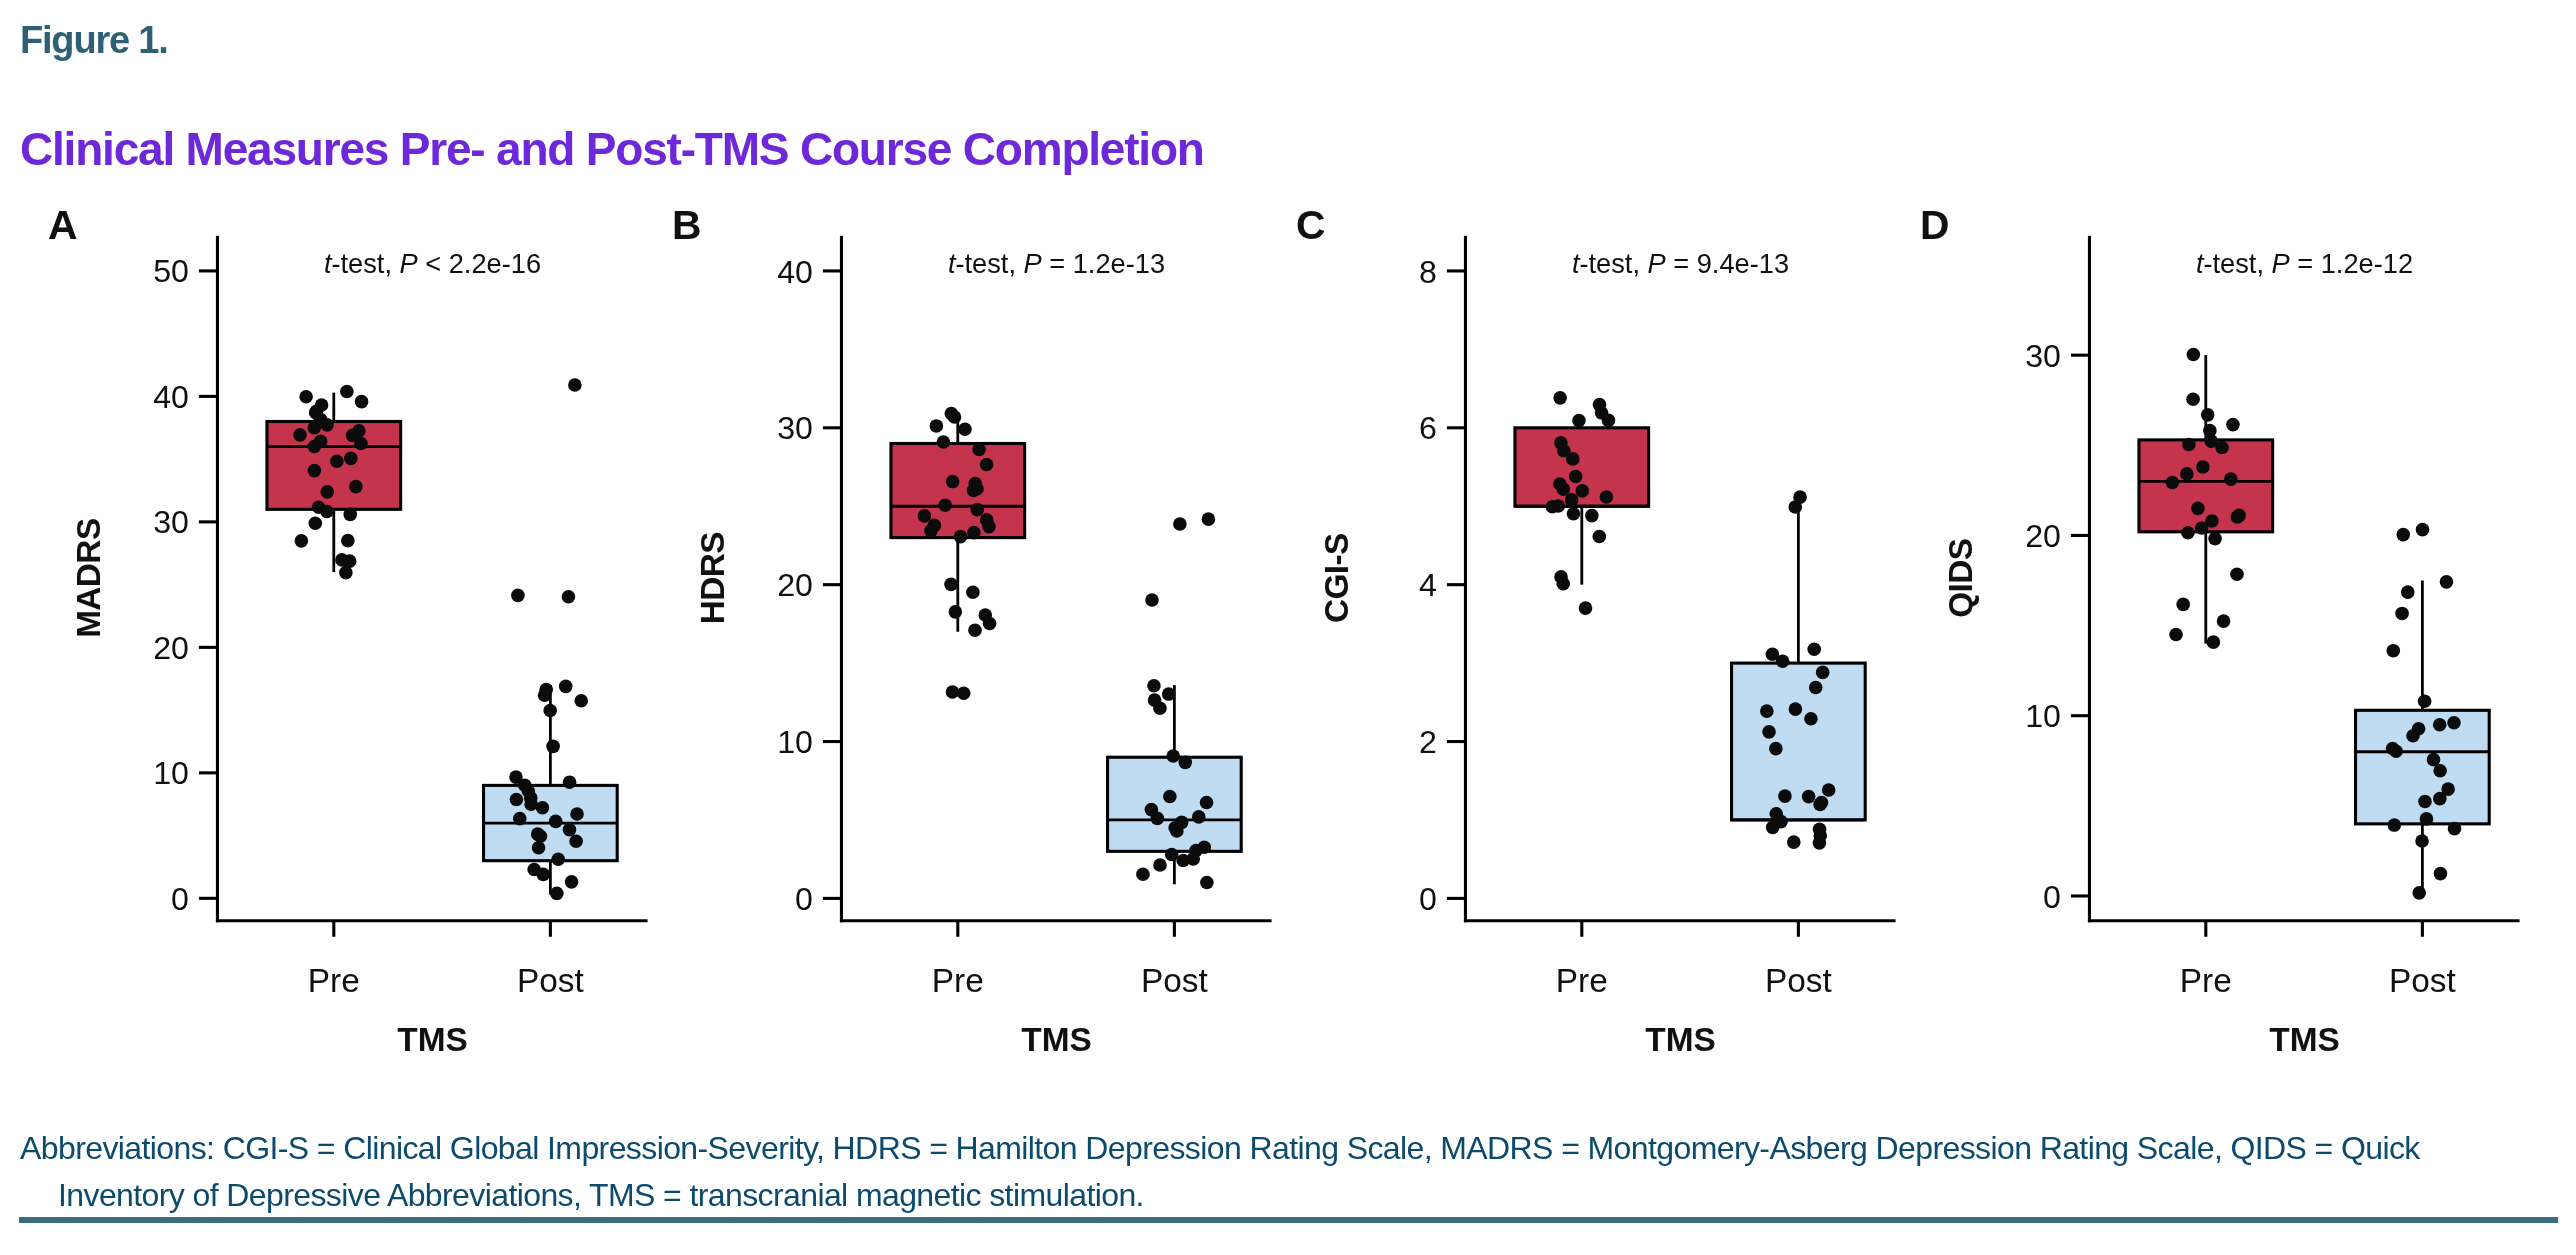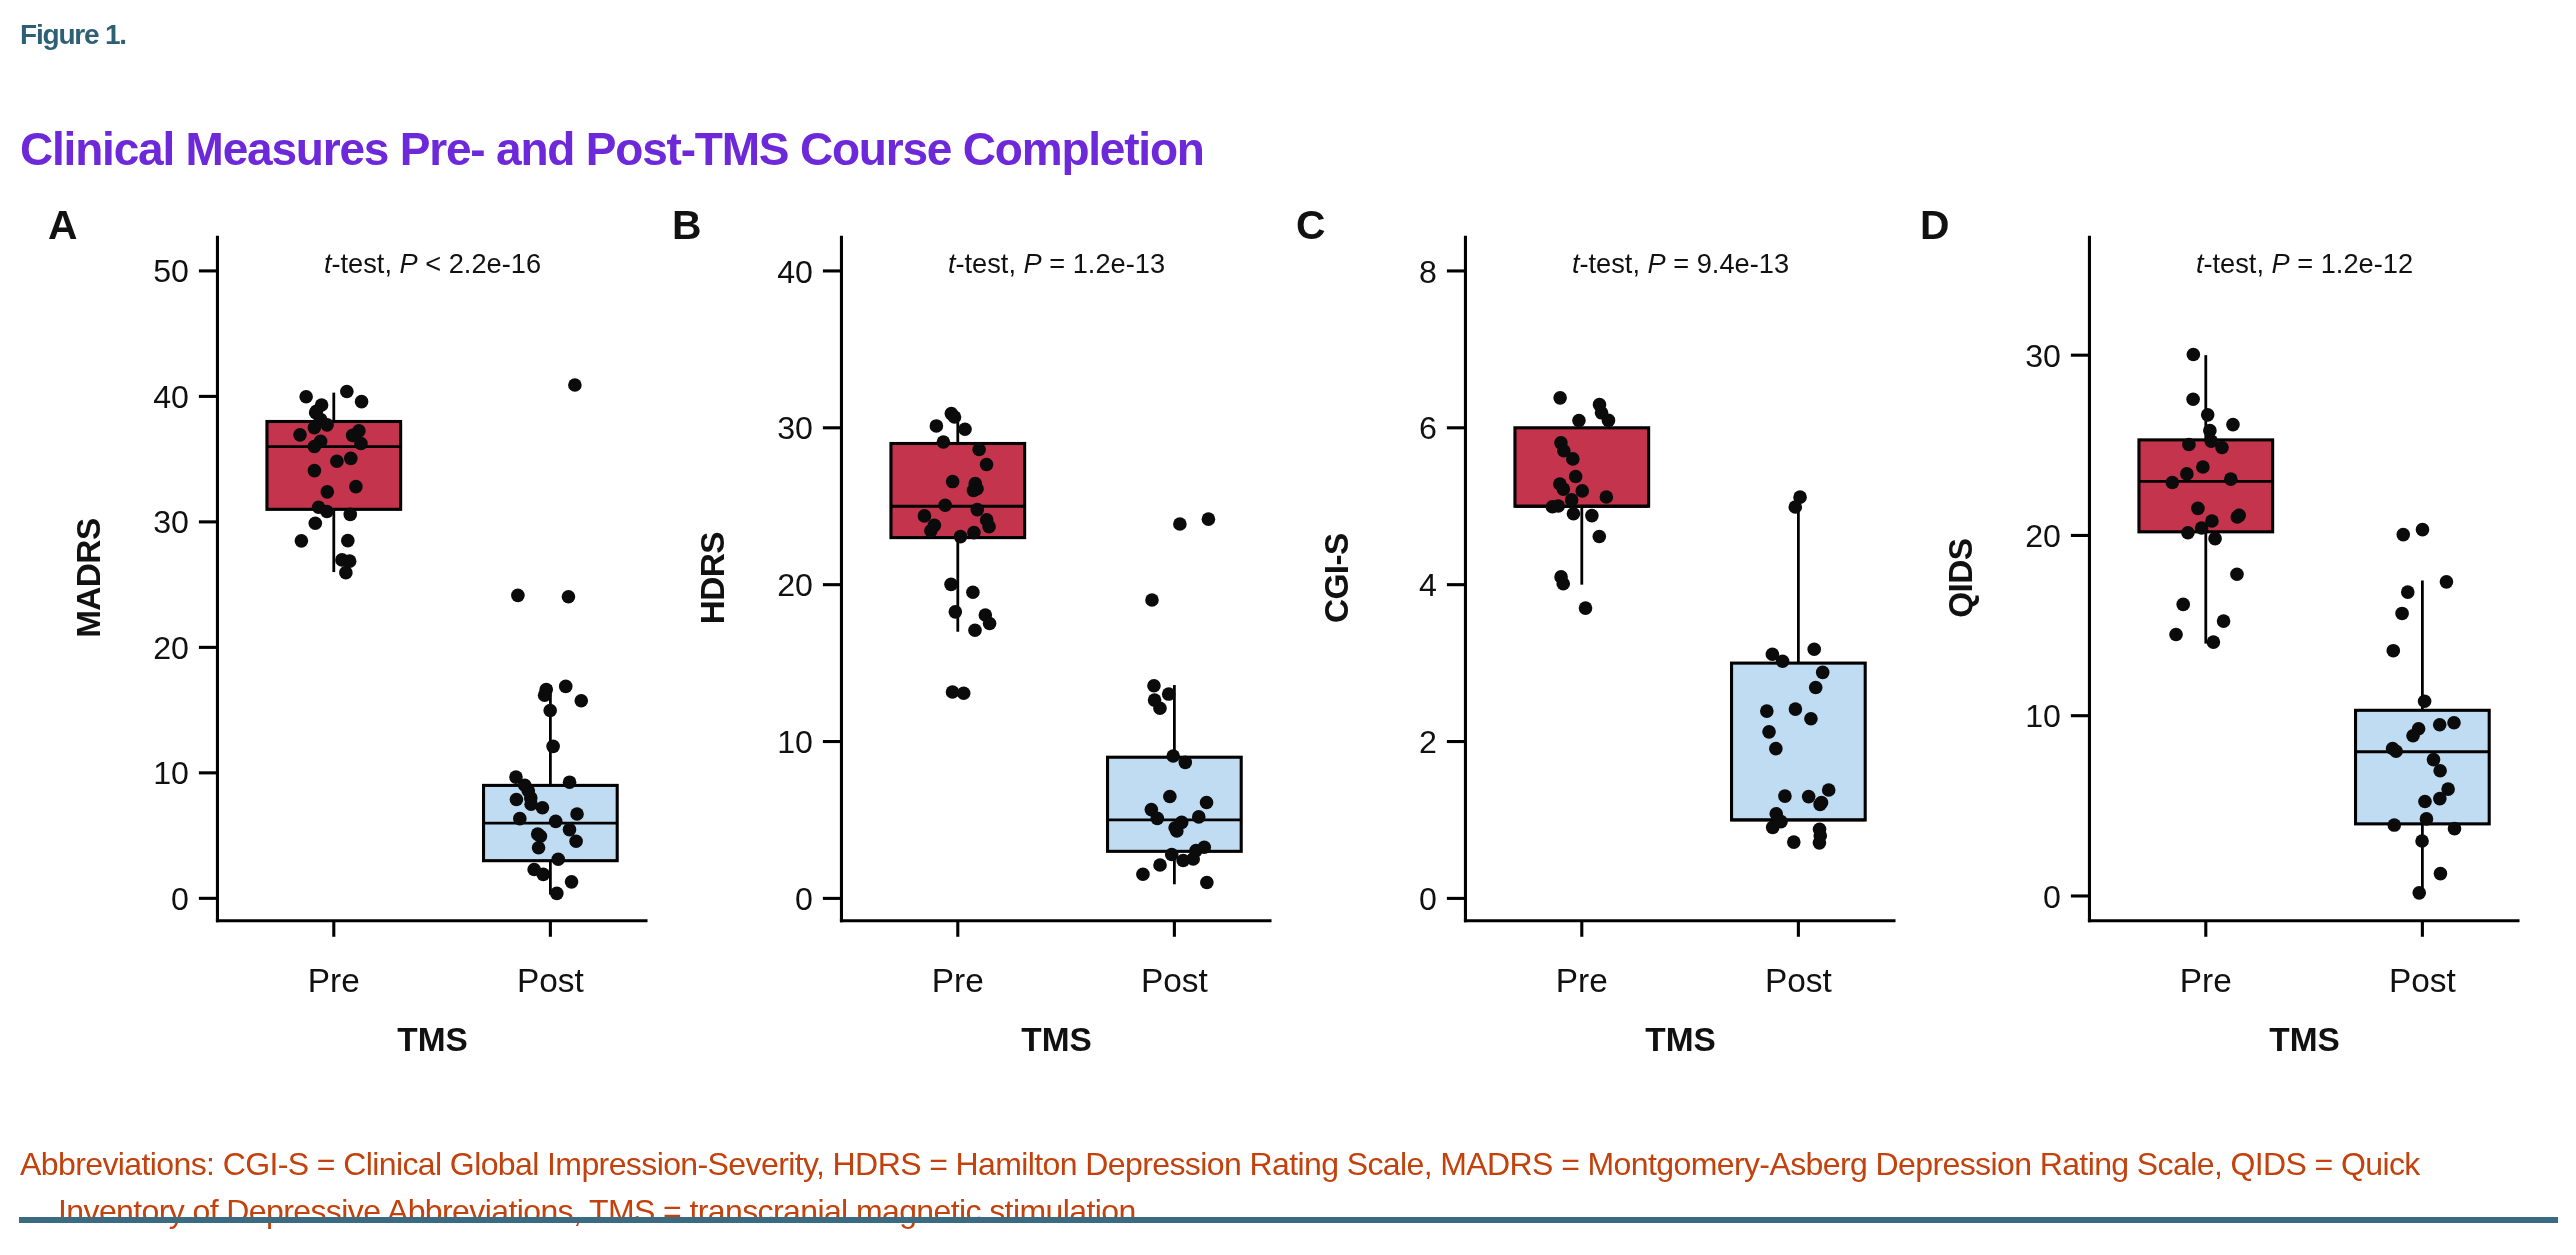--- a/index.html
+++ b/index.html
@@ -1,22 +1,22 @@
 <!DOCTYPE html>
 <html style="font-size:10px"><head>
 <meta charset="utf-8">
 <style>
   html,body{margin:0;padding:0;background:#ffffff;}
   body{width:2576px;height:1256px;font-family:"Liberation Sans",sans-serif;}
   .page{position:relative;width:2576px;height:1256px;background:#fff;overflow:hidden;}
-  .fig-label{position:absolute;left:20px;top:18.6px;font-size:28px;font-weight:bold;letter-spacing:-1.2px;}
+  .fig-label{position:absolute;left:20px;top:18.6px;font-size:38px;font-weight:bold;letter-spacing:-1.2px;}
   .fig-title{position:absolute;left:20px;top:87px;font-size:46px;font-weight:bold;letter-spacing:-1.2px;}
   .panel{position:absolute;top:186px;width:625px;height:879px;}
   #panel-0{left:38px;}  #panel-1{left:662px;} #panel-2{left:1286px;} #panel-3{left:1910px;}
-  .footnote{position:absolute;left:20px;top:1125px;font-size:32px;line-height:47px;color:#c2410c;letter-spacing:-0.6px;white-space:nowrap;margin-top:16px;}
+  .footnote{position:absolute;left:20px;top:1125px;font-size:32px;line-height:47px;color:#0c4a6e;letter-spacing:-0.6px;white-space:nowrap;}
   .footnote .indent{display:inline-block;padding-left:38px;}
   .bottom-rule{position:absolute;left:18.6px;top:1217px;width:2539px;height:6.2px;}
   
   text{fill:#111;}
   .t-tick{font-size:52px;}
   .t-cat{font-size:54px;}
   .t-xlab{font-size:54px;font-weight:bold;}
   .t-ylab{font-size:54px;font-weight:bold;letter-spacing:-1px;}
   .t-ann{font-size:44px;}
   .t-letter{font-size:66px;font-weight:bold;}

